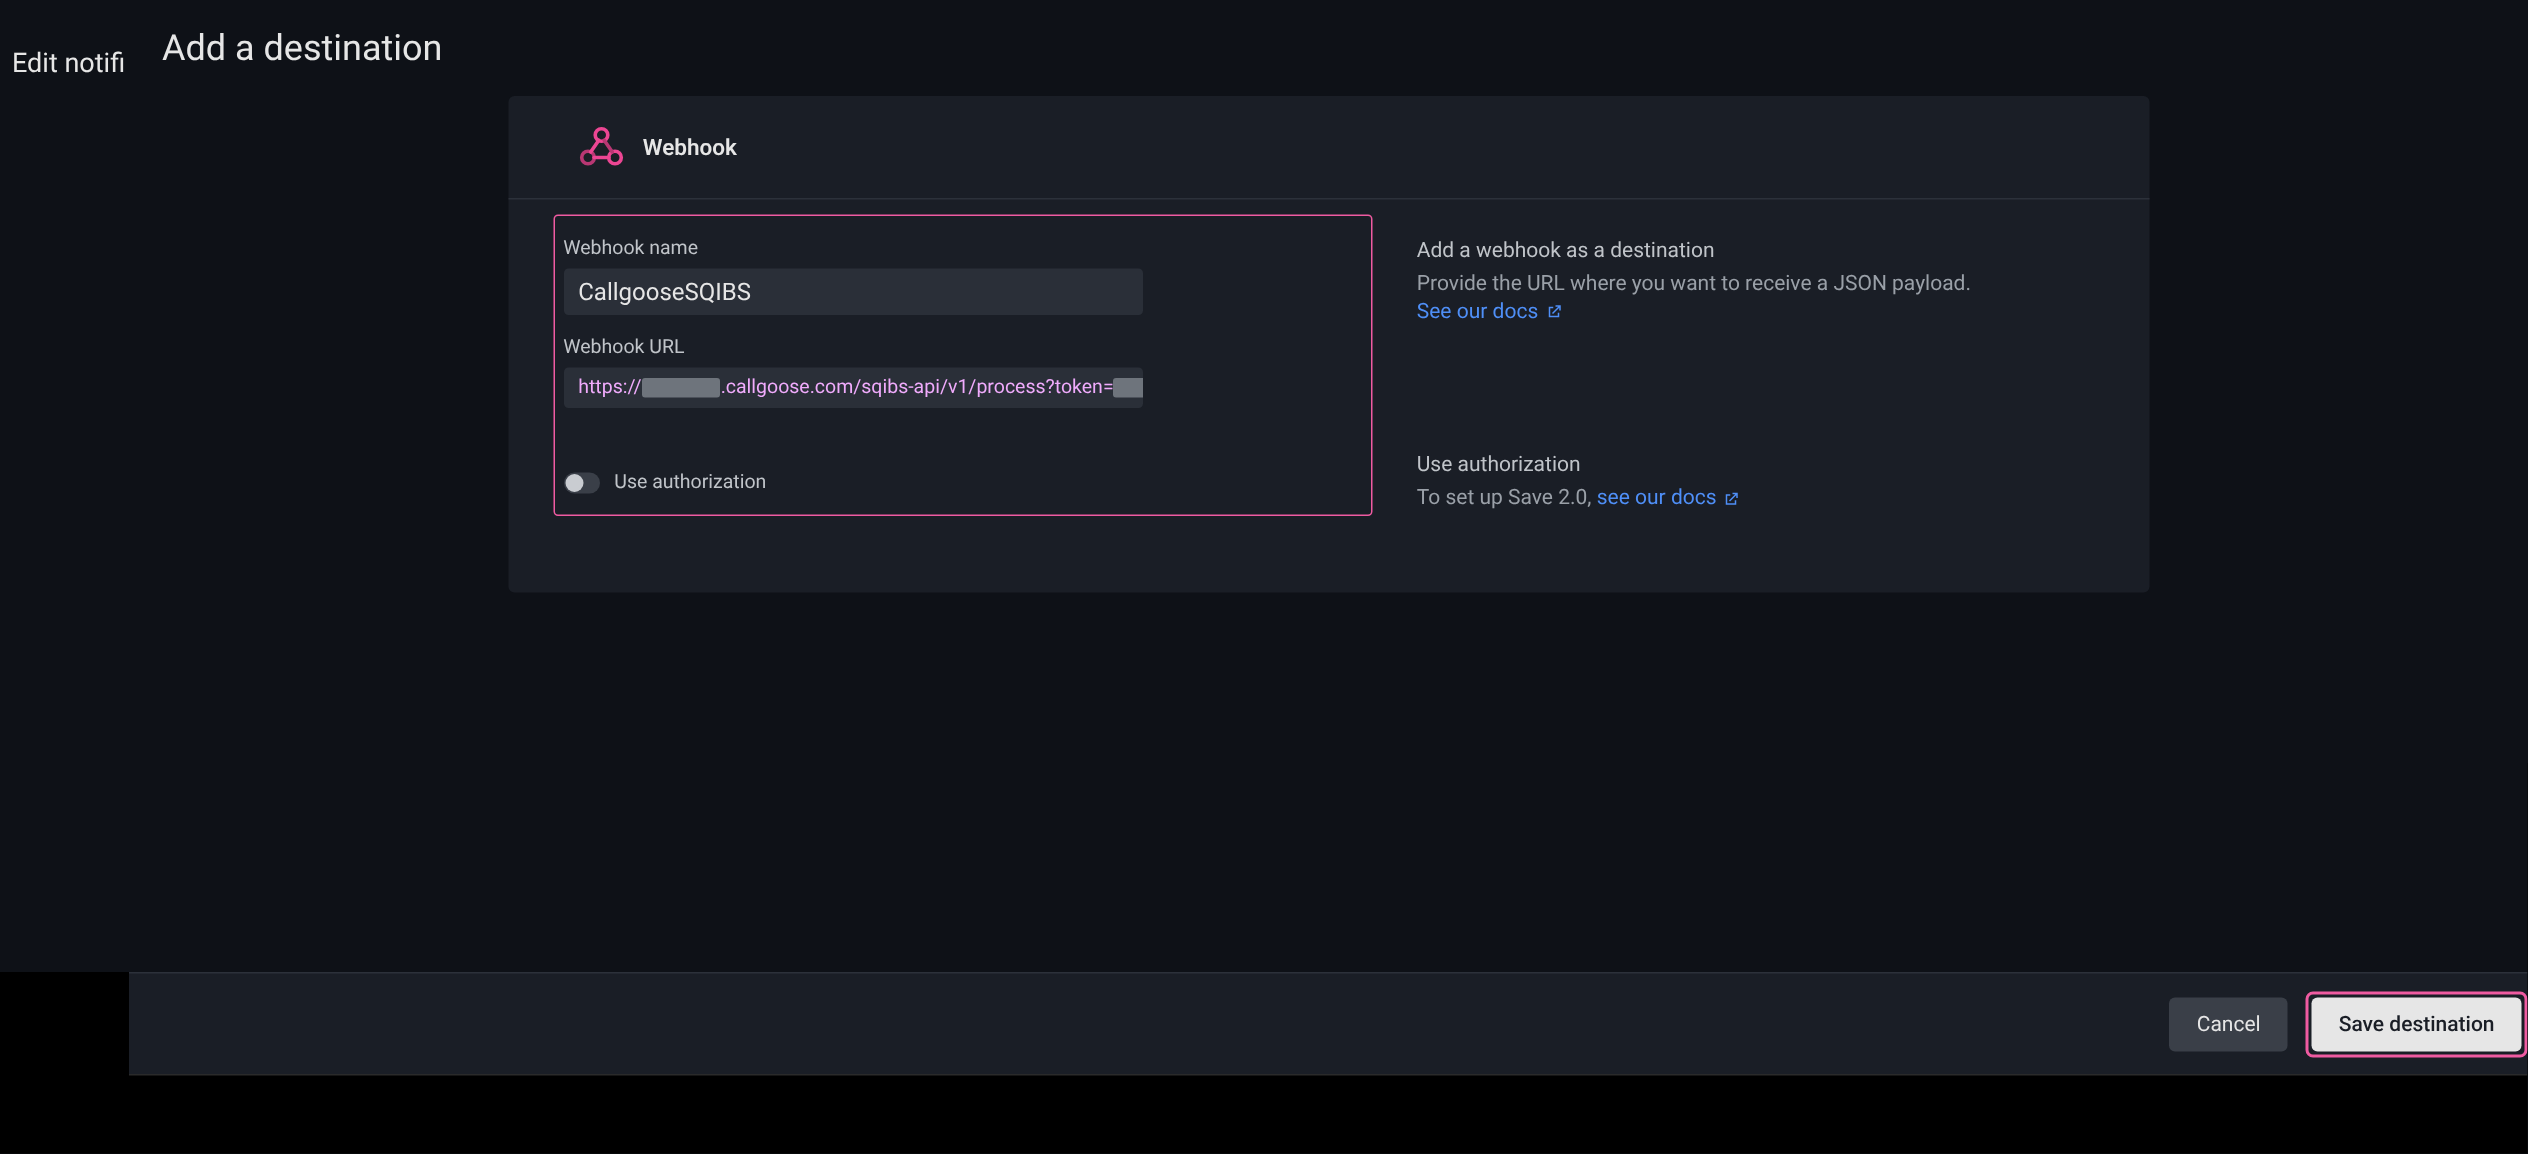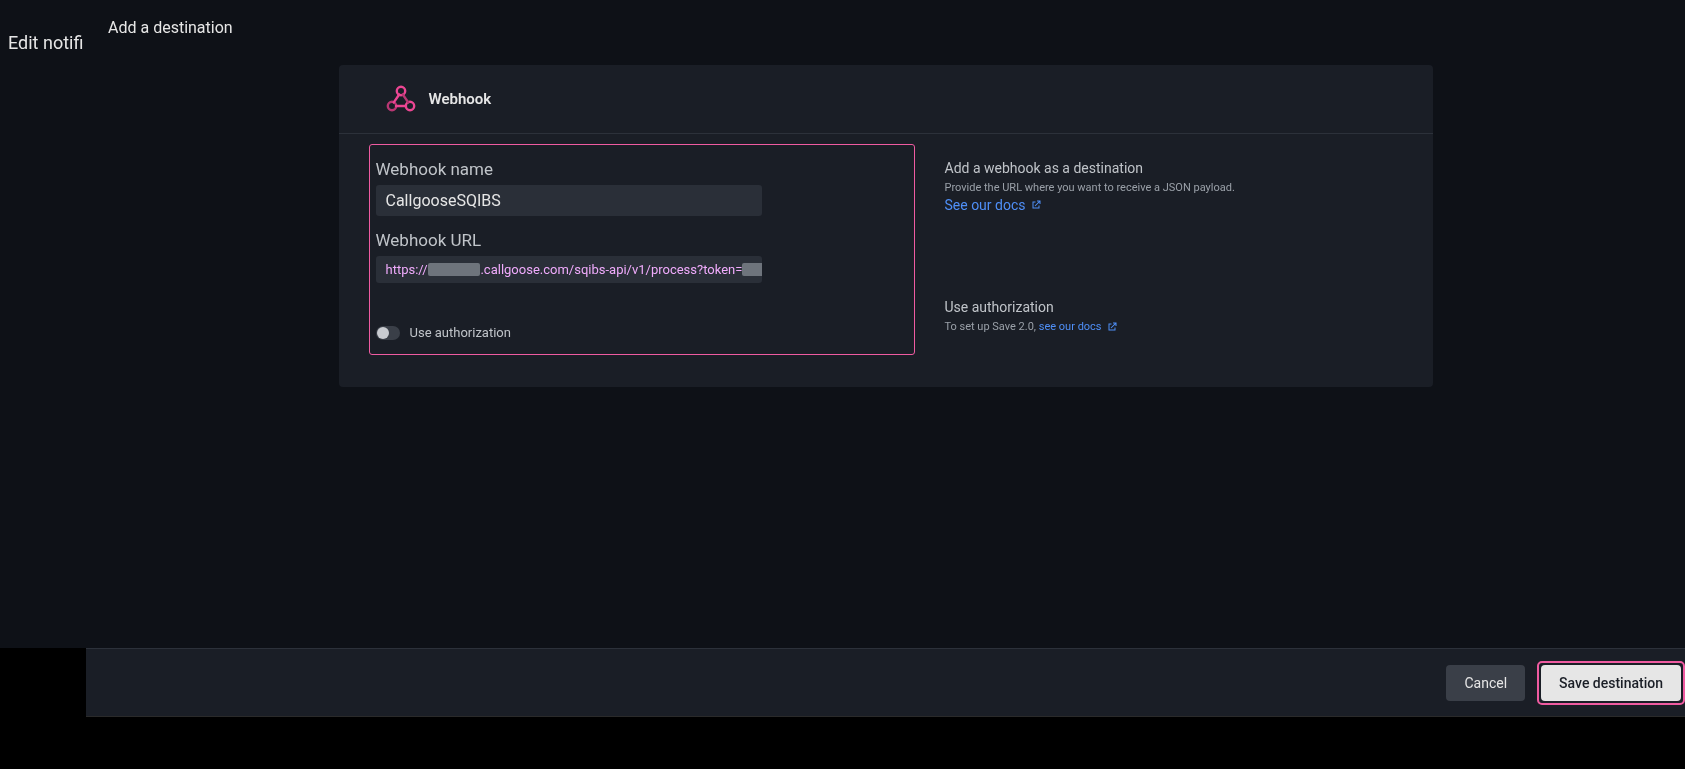--- a/index.html
+++ b/index.html
@@ -45,26 +45,26 @@
     overflow:hidden;
   }
   .modal{
     position:absolute;
     left:86px;right:0;top:0;bottom:0;
     background:var(--bg);
     display:flex;
     flex-direction:column;
   }
   .modal-title{
-    font-size:16px;
+    font-size:24px;
     padding:18px 0 18px 22px;
     color:var(--text);
   }
   .panel{
-    margin:10px auto;
+    margin:0 auto;
     width:1094px;
     background:var(--panel);
     border-radius:4px;
   }
   .panel-header{
     display:flex;align-items:center;gap:12px;
     padding:18px 28px 18px 114px;
     border-bottom:1px solid var(--divider);
   }
   .panel-header .icon-wrap{
@@ -78,21 +78,21 @@
   }
   .col-left{
     flex:0 0 560px;
     padding:10px 0 20px 36px;
   }
   .col-right{
     flex:1;
     padding:26px 20px 26px 30px;
   }
   .form-group{margin:0 0 14px 0;}
-  .form-label{font-size:17px;color:var(--text-soft);margin-bottom:6px;display:block;}
+  .form-label{font-size:13px;color:var(--text-soft);margin-bottom:6px;display:block;}
   .form-input{
     width:386px;
     background:var(--input-bg);
     border:none;
     border-radius:3px;
     padding:6px 10px;
     color:var(--text);
     font-size:16px;
     outline:none;
   }
@@ -129,21 +129,21 @@
   }
   .toggle-label{font-size:13px;color:var(--text-soft);}
   .highlight-box{
     border:1px solid var(--highlight);
     border-radius:3px;
     padding:14px 20px 14px 6px;
     margin-left:-6px;
     width:546px;
   }
   .help-title{font-size:14px;color:var(--text-soft);margin-bottom:4px;}
-  .help-text{font-size:11px;color:var(--text-dim);line-height:1.5;}
+  .help-text{font-size:14px;color:var(--text-dim);line-height:1.5;}
   .help-block{margin-bottom:26px;}
   .link{color:var(--link);text-decoration:none;display:inline-flex;align-items:center;gap:4px;}
   .link svg{width:12px;height:12px;}
   .auth-block{margin-top:86px;}
 
   .footer{
     position:absolute;left:0;right:0;bottom:53px;height:68px;
     background:var(--footer);
     border-top:1px solid var(--divider);
     display:flex;align-items:center;justify-content:flex-end;

